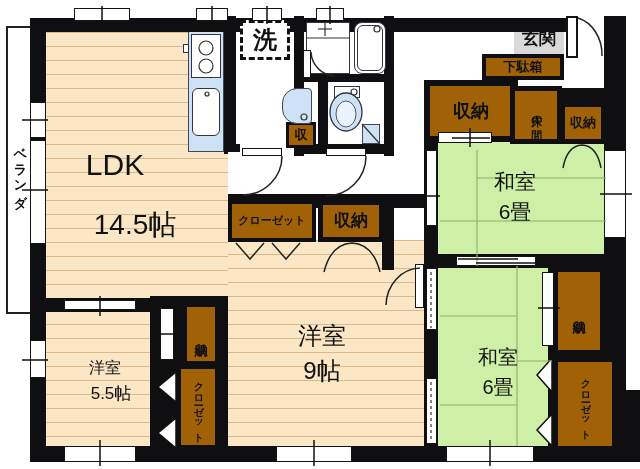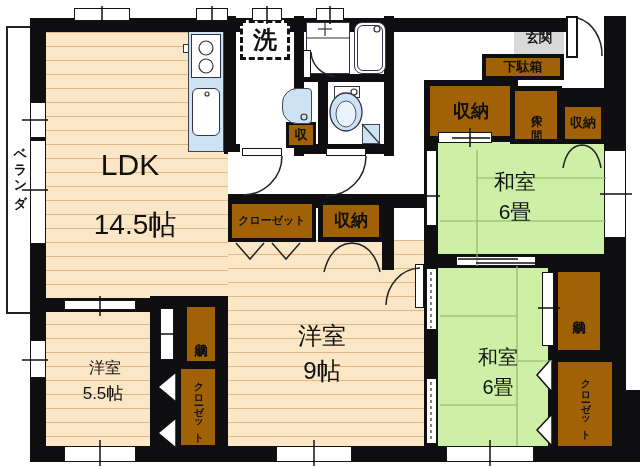--- a/index.html
+++ b/index.html
@@ -29,21 +29,21 @@
   <div class="abs" style="left:6px;top:26px;width:28px;height:288px;border:2px solid #222;background:#fff;display:flex;align-items:center;justify-content:center;">
     <span class="vtx" style="font-size:13px;font-weight:bold;">ベランダ</span>
   </div>
 
   <div class="abs room-wood" style="left:46px;top:32px;width:182px;height:278px;"></div>
   <div class="abs room-wood" style="left:228px;top:240px;width:198px;height:206px;"></div>
   <div class="abs room-wood" style="left:46px;top:310px;width:114px;height:136px;"></div>
   <div class="abs room-tatami" style="left:438px;top:142px;width:170px;height:124px;"></div>
   <div class="abs room-tatami" style="left:438px;top:266px;width:116px;height:180px;"></div>
   <div class="abs" style="left:514px;top:18px;width:50px;height:40px;background:var(--genkan_gray,#d9d9d9);display:flex;align-items:center;justify-content:center;">
-    <span style="font-size:13px;font-weight:600;">玄関</span>
+    <span style="font-size:17px;font-weight:600;">玄関</span>
   </div>
 
   <div class="abs fixture" style="left:188px;top:30px;width:36px;height:122px;"></div>
   <div class="abs whitefix" style="left:191px;top:34px;width:30px;height:44px;"></div>
   <div class="abs whitefix" style="left:192px;top:88px;width:28px;height:48px;border-radius:6px;"></div>
   <div class="abs whitefix" style="left:183px;top:44px;width:6px;height:9px;"></div>
 
   <div class="abs wall" style="left:30px;top:18px;width:544px;height:14px;"></div>
   <div class="abs wall" style="left:30px;top:18px;width:16px;height:444px;"></div>
   <div class="abs wall" style="left:30px;top:446px;width:610px;height:16px;"></div>
@@ -199,24 +199,24 @@
       <circle cx="354" cy="92" r="3"></circle>
       <path d="M 362 124 L 380 144"></path>
       <circle cx="304" cy="117" r="3"></circle>
     </g>
     <g>
       <ellipse cx="346" cy="112" rx="16" ry="19" fill="var(--fixture_blue,#cde2f4)" stroke="#334" stroke-width="1.3"></ellipse>
       <ellipse cx="346" cy="114" rx="10" ry="13" fill="#eaf2fb" stroke="#556" stroke-width="1"></ellipse>
     </g>
   </svg>
 
-  <div class="lbl" style="left:50px;top:148px;width:160px;font-size:30px;">LDK</div>
+  <div class="lbl" style="left:35px;top:148px;width:160px;font-size:30px;">LDK</div>
   <div class="lbl" style="left:50px;top:190px;width:170px;font-size:28px;margin-top:16px;">14.5帖</div>
   <div class="lbl" style="left:252px;top:320px;width:140px;font-size:24px;">洋室</div>
   <div class="lbl" style="left:252px;top:355px;width:140px;font-size:24px;">9帖</div>
   <div class="lbl" style="left:50px;top:358px;width:110px;font-size:16px;">洋室</div>
-  <div class="lbl" style="left:48px;top:382px;width:110px;font-size:17px;text-align:center;">5.5帖</div>
+  <div class="lbl" style="left:56px;top:382px;width:110px;font-size:17px;text-align:center;">5.5帖</div>
   <div class="lbl" style="left:455px;top:168px;width:120px;font-size:21px;">和室</div>
   <div class="lbl" style="left:455px;top:198px;width:120px;font-size:21px;">6畳</div>
   <div class="lbl" style="left:446px;top:344px;width:104px;font-size:20px;">和室</div>
   <div class="lbl" style="left:446px;top:374px;width:104px;font-size:20px;">6畳</div>
 
 </div>
 
 </body></html>

